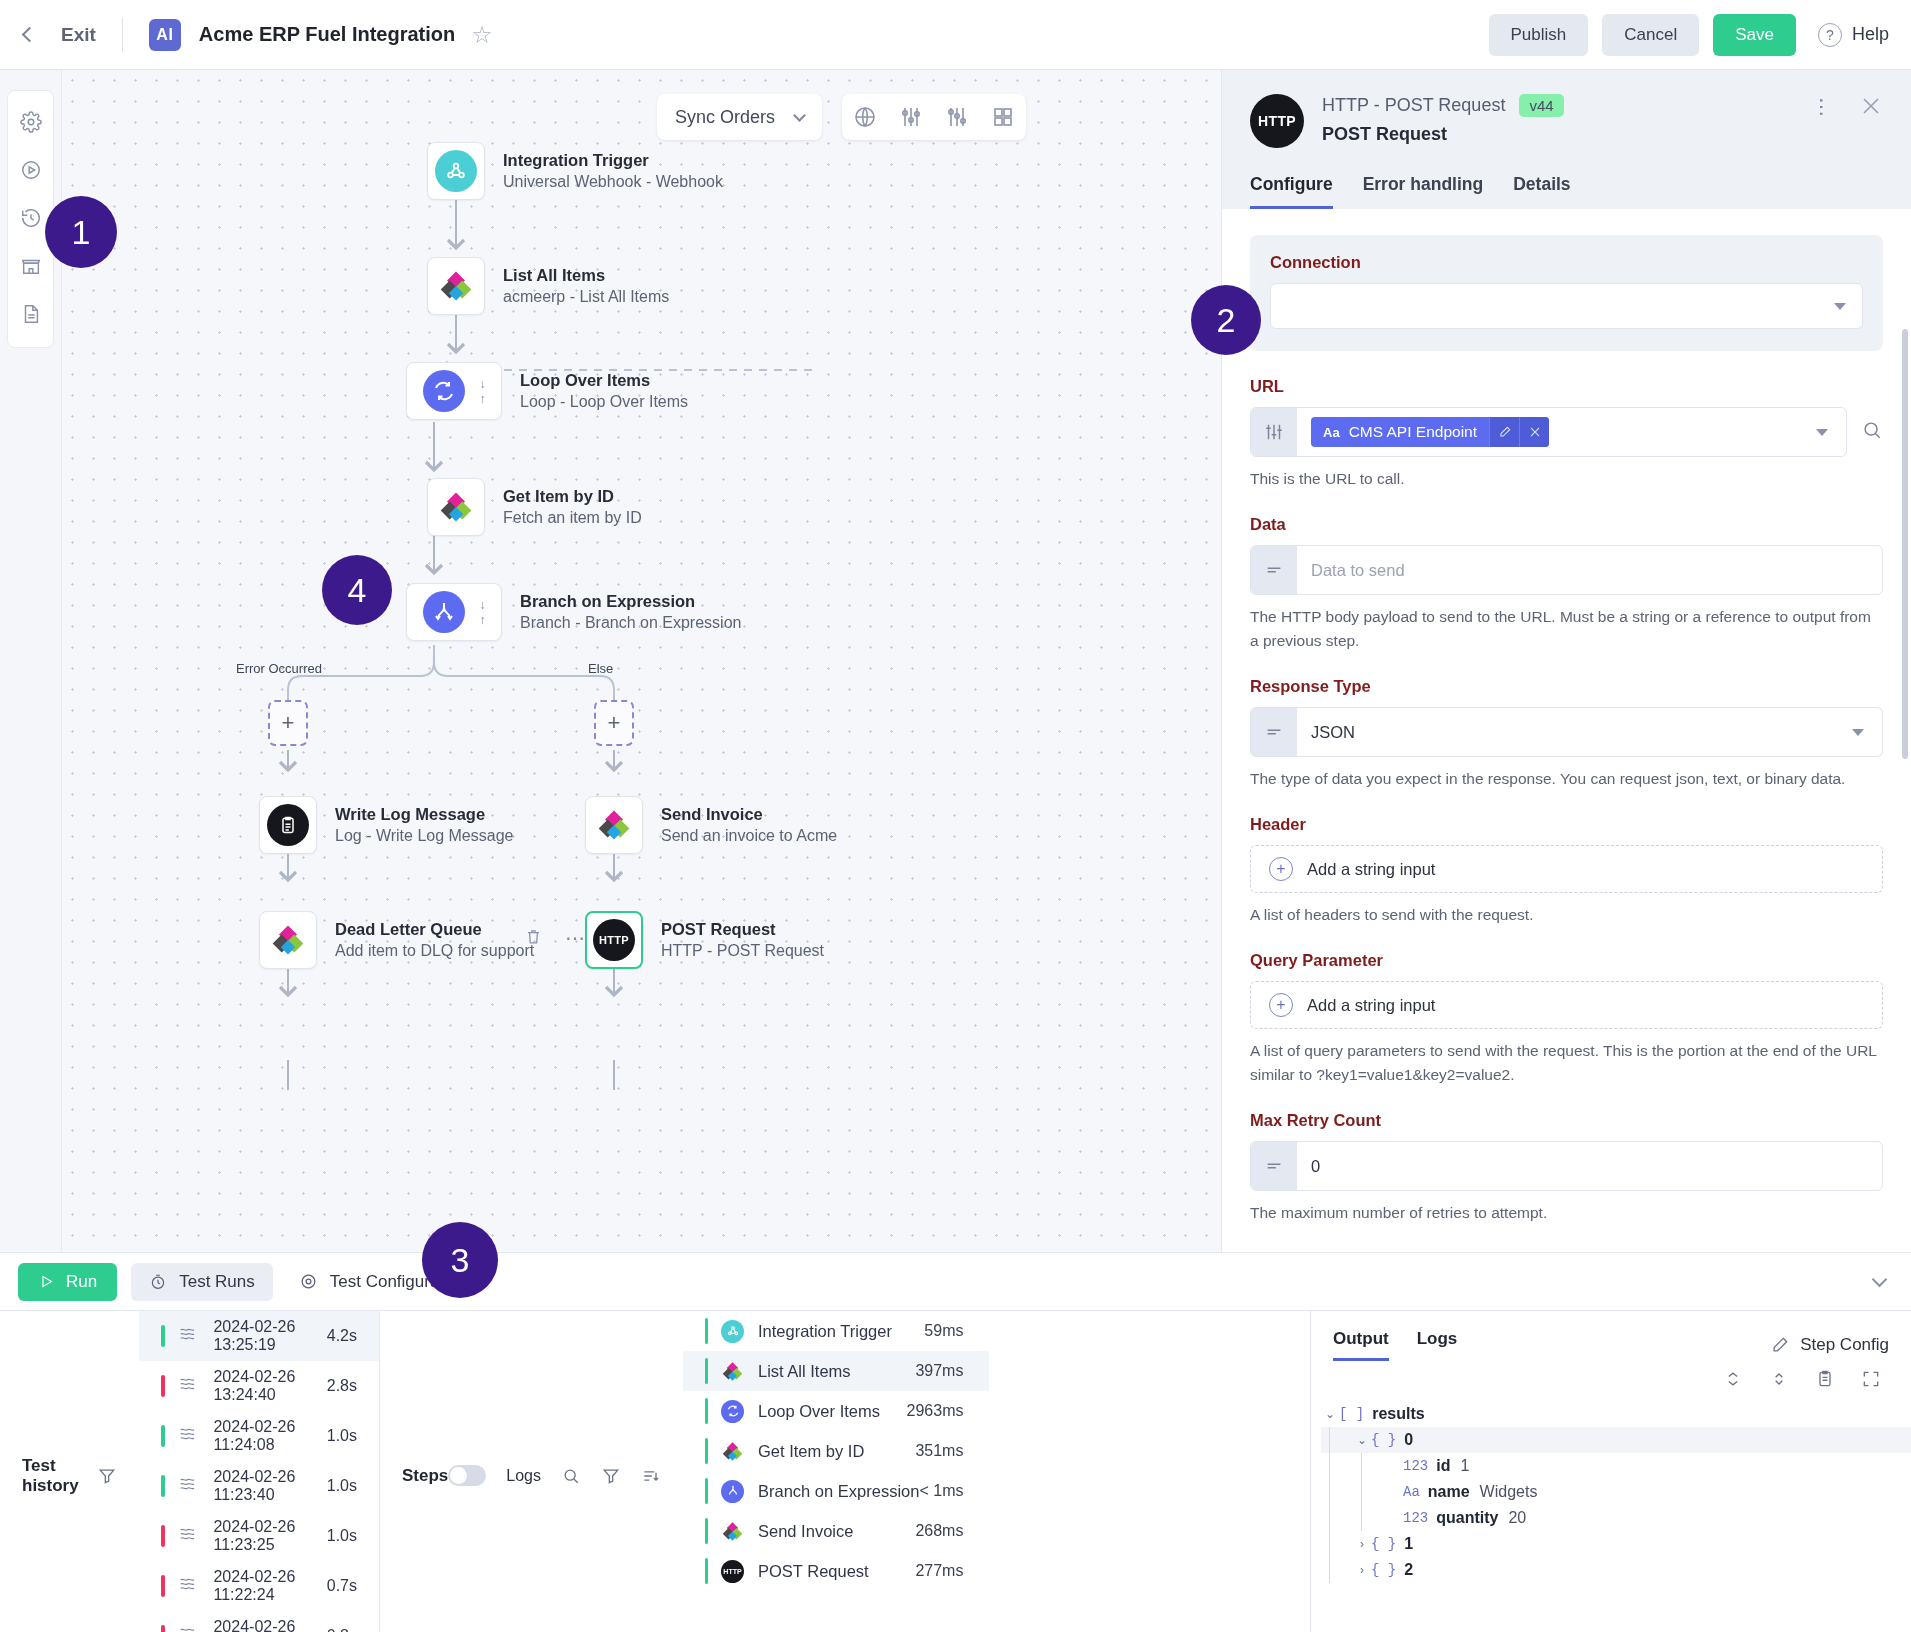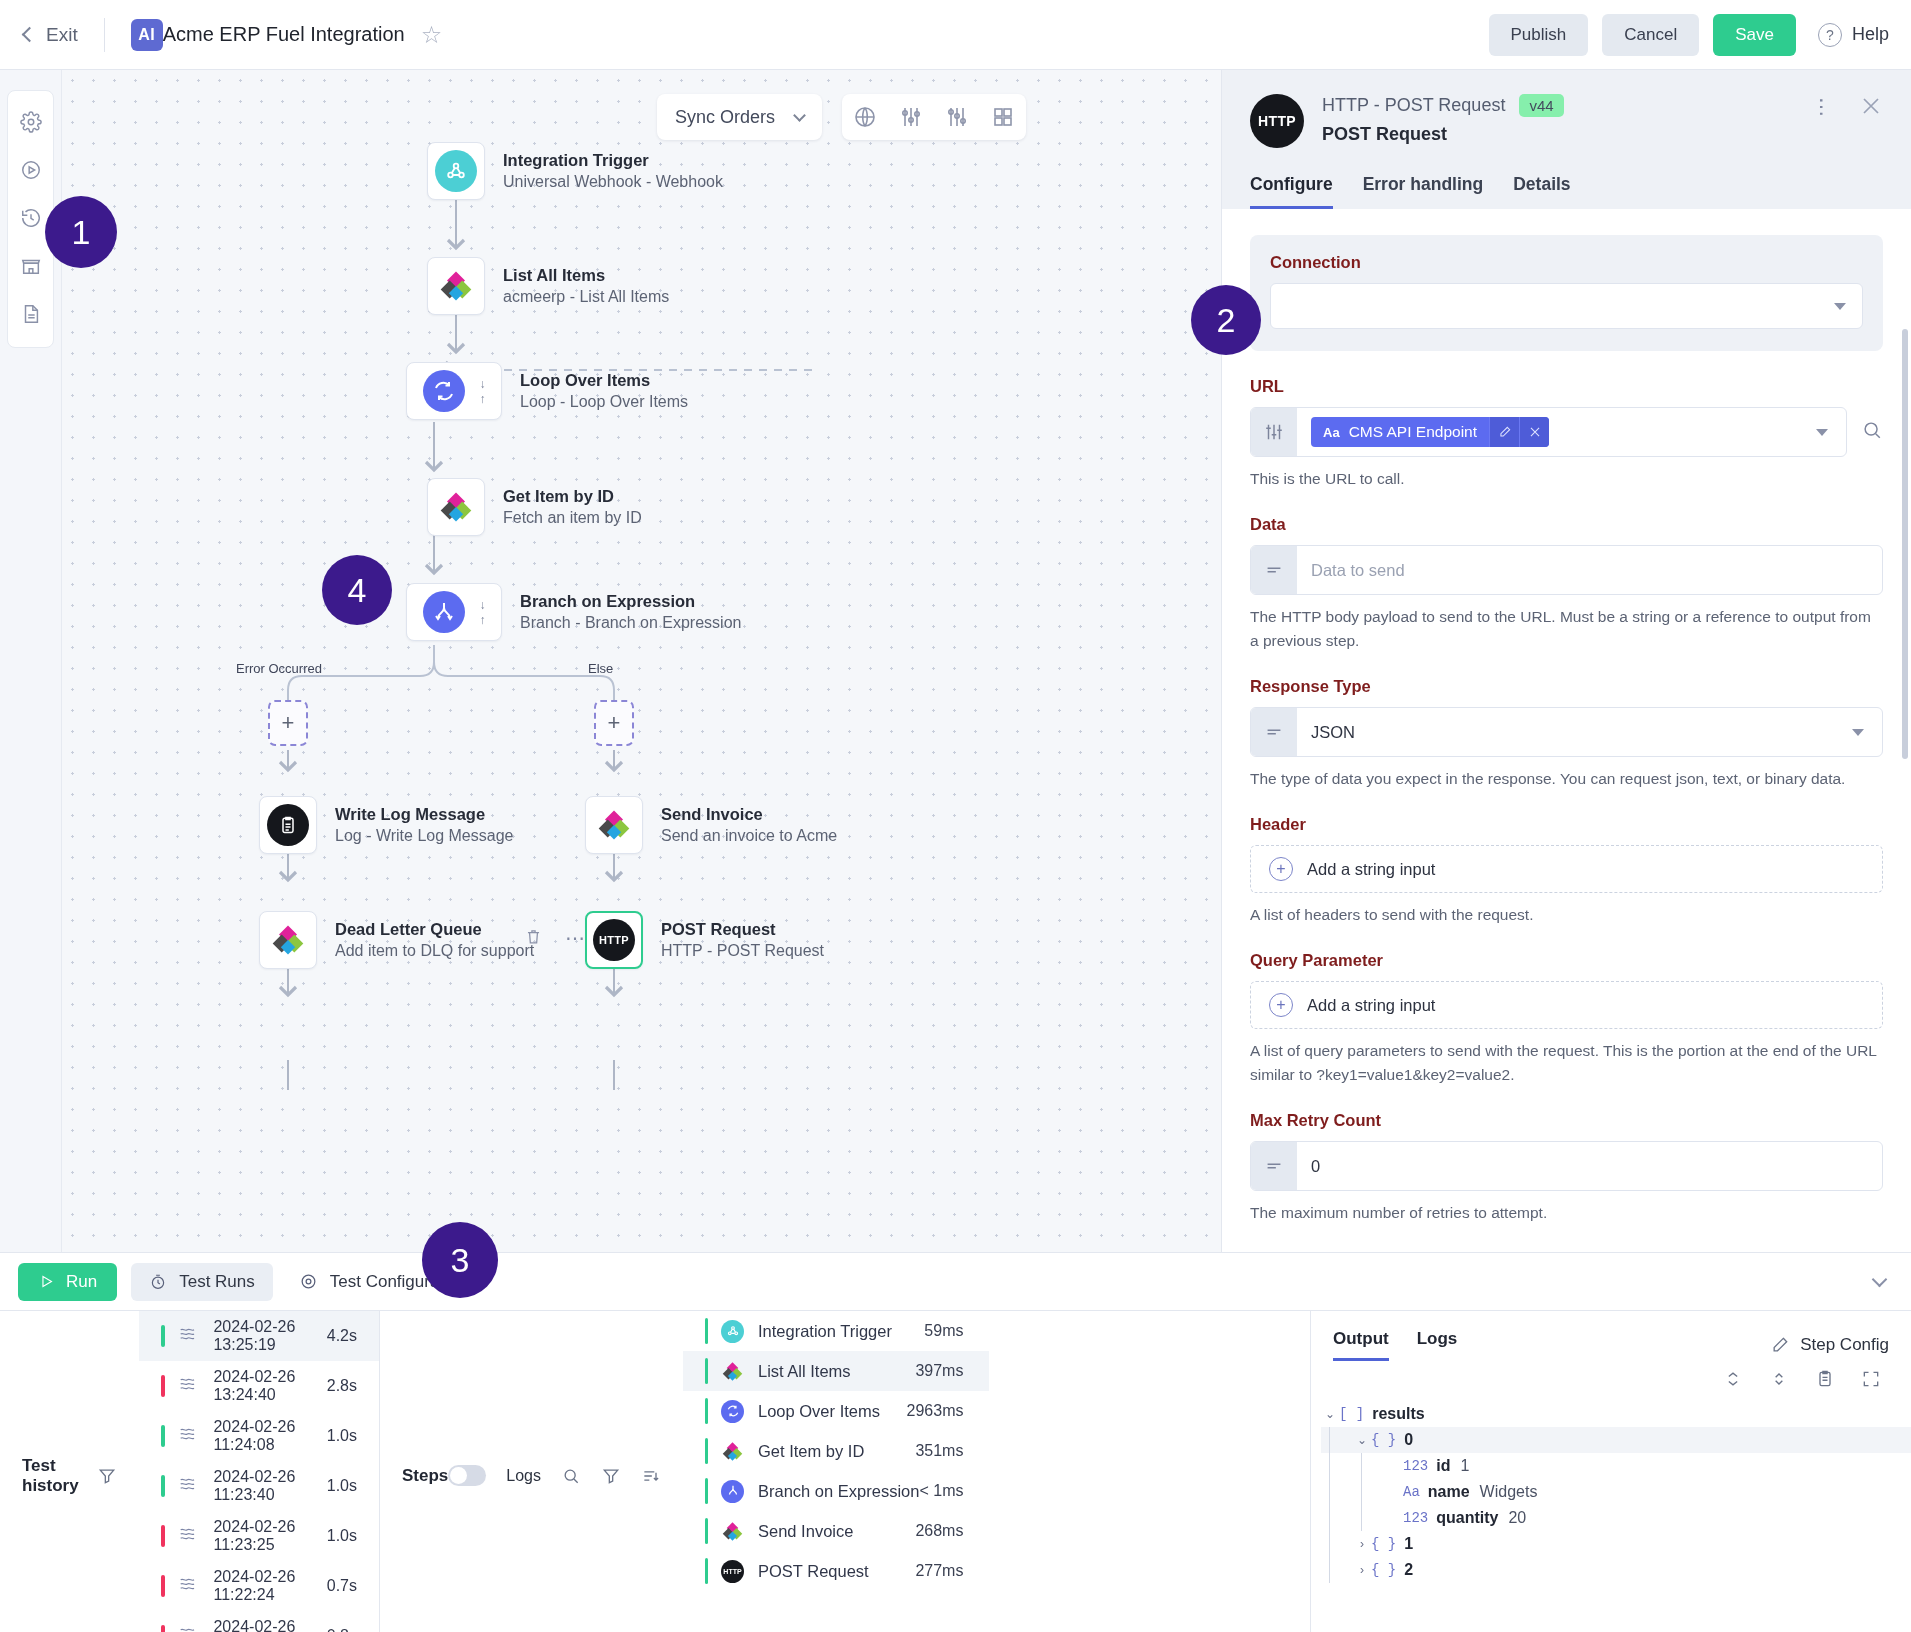--- a/index.html
+++ b/index.html
@@ -13,28 +13,28 @@
   }
   
   .header {
     height: 70px; width: 100%;
     background: #fff;
     border-bottom: 1px solid #e3e7ef;
     display: flex; align-items: center;
     padding: 0 22px 0 24px;
     position: relative;
   }
-  .exit-btn { display:flex; align-items:center; gap:11px; color:#5d6475; font-size:19px; cursor:pointer; padding-right:20px;}
+  .exit-btn { display:flex; align-items:center; gap:26px; color:#5d6475; font-size:19px; cursor:pointer; padding-right:20px;font-weight:bold;}
   .chev-left { display:inline-block; width:11px; height:11px; border-left:2px solid #7c8498; border-bottom:2px solid #7c8498; transform:rotate(45deg); }
   .hdr-divider { width:1px; height:34px; background:#dfe3ec; margin:0 26px 0 6px; }
   .ai-badge {
     width:32px;height:32px;border-radius:6px;background:#5e6ad2;color:#fff;
     display:flex;align-items:center;justify-content:center;font-size:16px;font-weight:bold;letter-spacing:.5px;
   }
-  .proj-title { font-size:20px; font-weight:normal; color:#20242d;}
+  .proj-title { font-size:20px; font-weight:bold; margin-left:18px; color:#20242d;}
   .star { margin-left:16px; font-size:24px; color:#aab1c2; cursor:pointer; line-height:1;}
   .hdr-right { margin-left:auto; display:flex; align-items:center; gap:14px;}
   .btn {
     border:none; border-radius:6px; font-size:17px; padding:11px 22px; cursor:pointer;
     font-family:inherit;
   }
   .btn-grey { background:#e4e9f0; color:#3a4050; }
   .btn-green { background:#2ecc8f; color:#fff; }
   .help { display:flex;align-items:center;gap:10px;font-size:18px;color:#343a48;cursor:pointer;margin-left:8px;}
   .q-circle { width:24px;height:24px;border-radius:50%;border:1.6px solid #9aa2b6;color:#6d7587;font-size:14px;display:flex;align-items:center;justify-content:center;}

